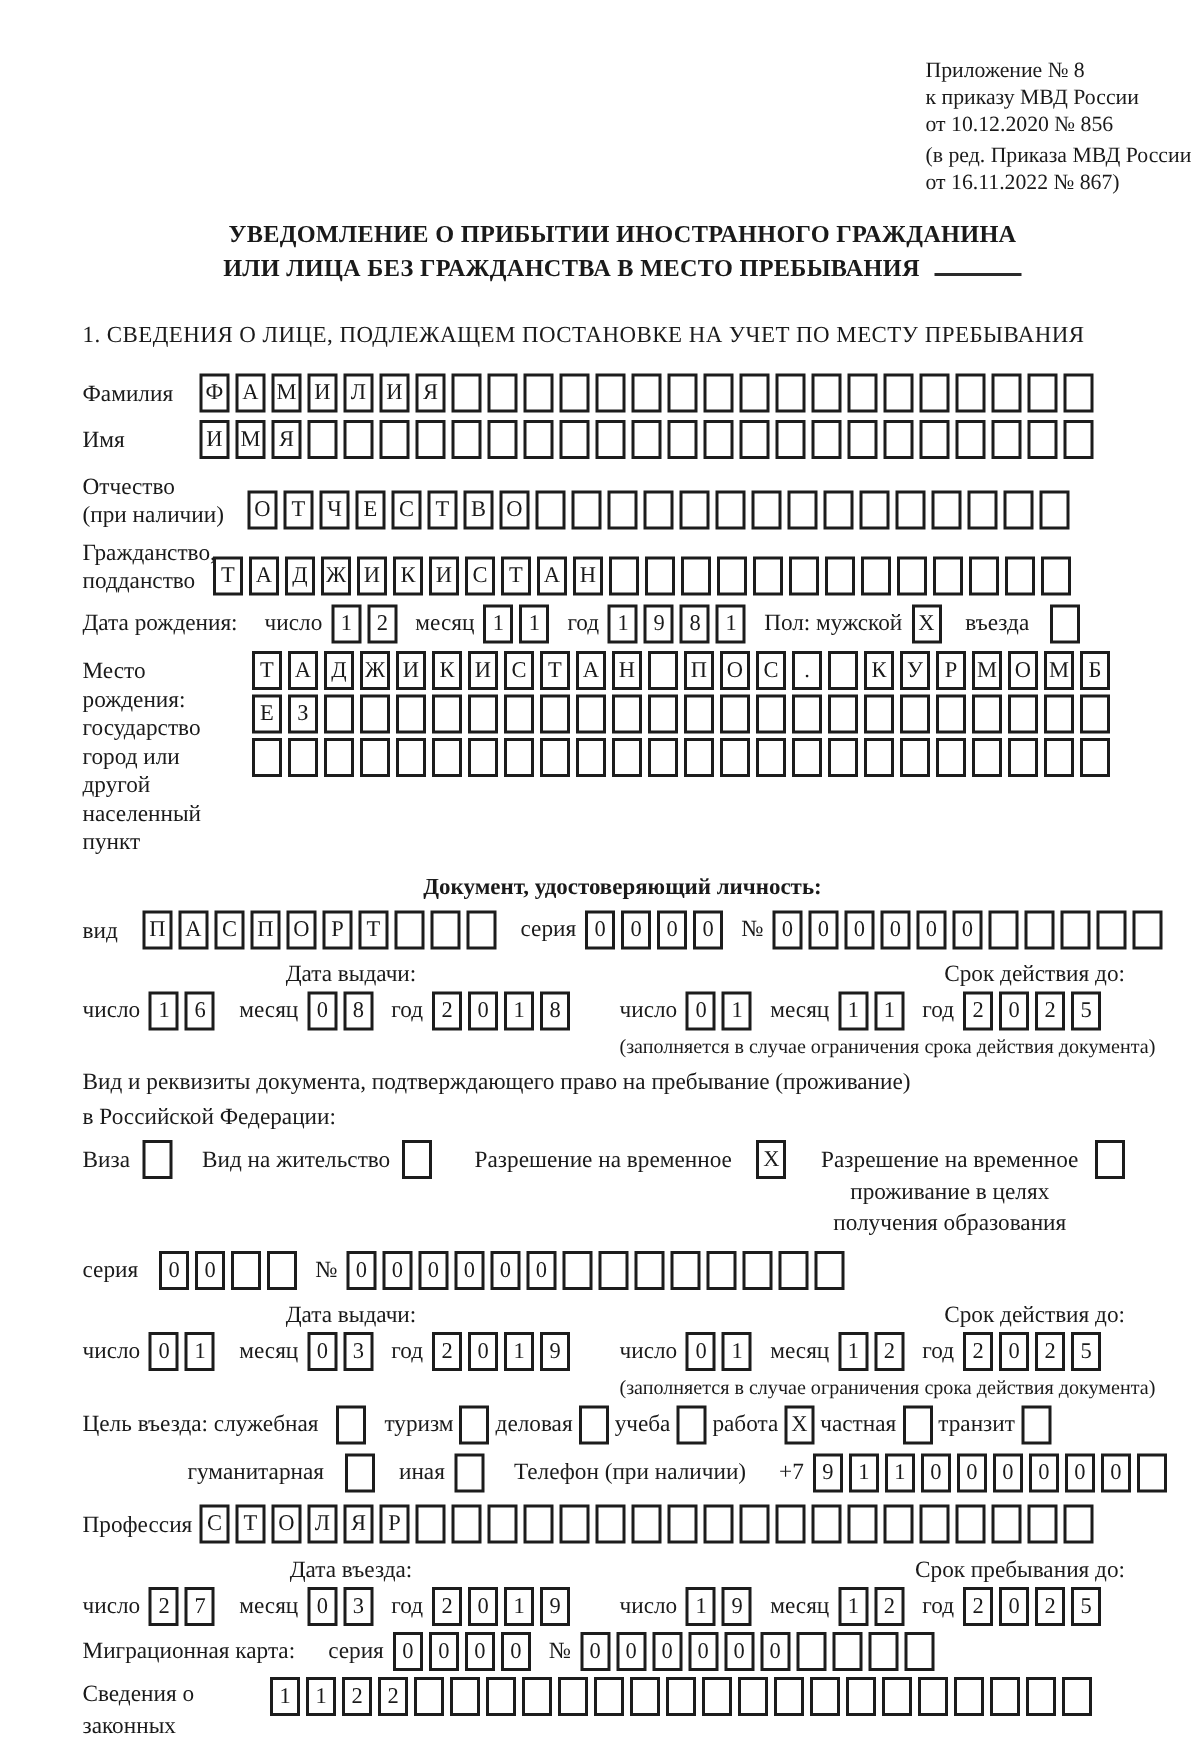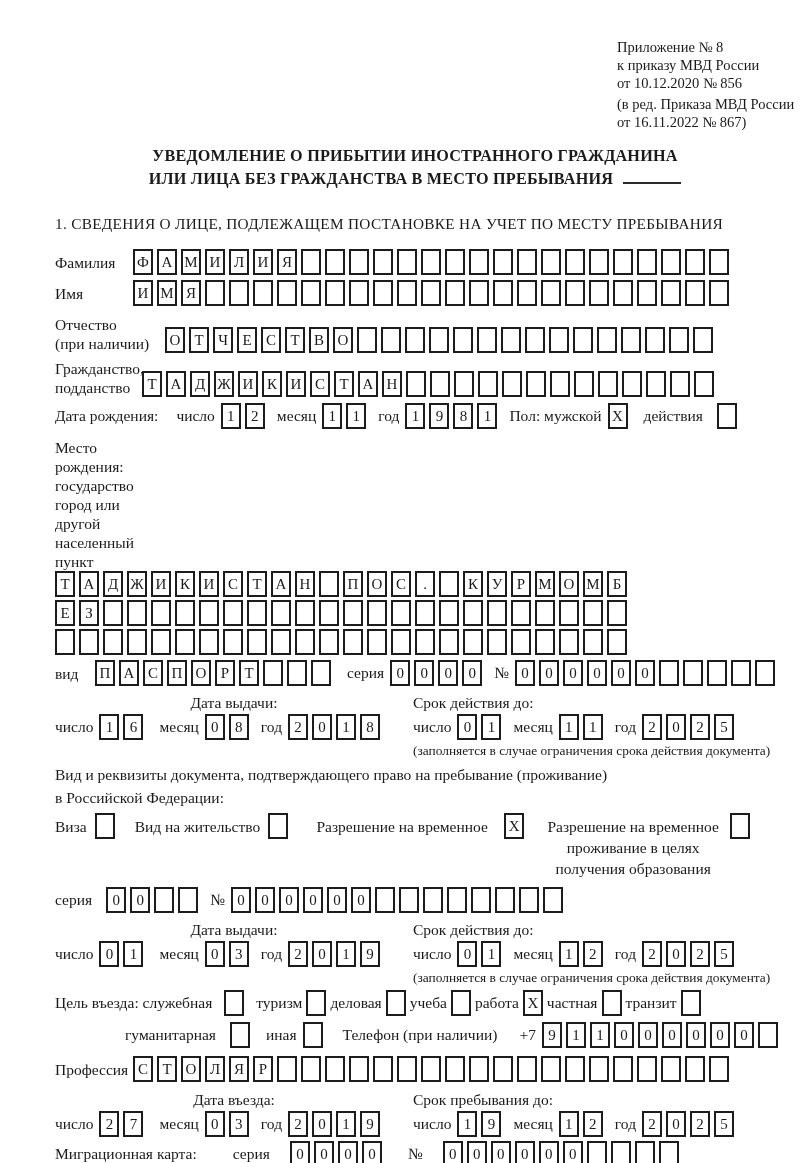--- a/index.html
+++ b/index.html
@@ -46,21 +46,21 @@
   .ml8{margin-left:8px;} .ml12{margin-left:12px;} .ml16{margin-left:16px;}
 
   .doc-heading{text-align:center;font-weight:bold;font-size:15.3px;margin:2px 0 6px 0;}
 
   
   .dates-row{display:flex;margin-bottom:4px;}
   .dates-col{flex:none;}
   .dc-left{width:358px;}
   .dc-right{width:337px;}
   .date-title{text-align:center;line-height:19px;}
-  .dc-right .date-title{text-align:left;}
+  .dc-right .date-title{text-align:right;}
   .date-line{display:flex;align-items:flex-start;margin-top:2px;}
   .note{font-size:13.4px;line-height:17px;margin-top:2px;white-space:nowrap;}
 
   .para{line-height:23px;margin:4px 0 4px 0;}
 
   
   .chk-row{display:flex;align-items:flex-start;margin:4px 0 8px 0;}
   .chk-item{display:flex;align-items:flex-start;flex:none;}
   .chk-item .txt{line-height:21px;padding-top:3px;}
   .chk-item .ctr{text-align:center;}
@@ -244,27 +244,27 @@
       <span class="cellrow">
           <span class="cell">1</span>
           <span class="cell">9</span>
           <span class="cell">8</span>
           <span class="cell">1</span>
         </span>
       <span class="inline-lbl ml8">Пол: мужской</span>
       <span class="cellrow">
           <span class="cell">X</span>
         </span>
-      <span class="inline-lbl ml12">действия</span>
+      <span class="inline-lbl ml12">въезда</span>
       <span class="cellrow ml8">
           <span class="cell"></span>
         </span>
     </div>
 
-    <div class="frow" style="margin-bottom:2px;flex-direction:column;">
+    <div class="frow" style="margin-bottom:12px;">
       <div class="flabel lw113">
         <div>Место рождения:</div>
         <div>государство</div>
         <div>город или другой</div>
         <div>населенный пункт</div>
       </div>
       <div class="stackcol stackrows">
         <span class="cellrow">
             <span class="cell">Т</span>
             <span class="cell">А</span>
@@ -339,20 +339,21 @@
             <span class="cell"></span>
             <span class="cell"></span>
             <span class="cell"></span>
             <span class="cell"></span>
             <span class="cell"></span>
             <span class="cell"></span>
           </span>
       </div>
     </div>
 
+    <div class="doc-heading">Документ, удостоверяющий личность:</div>
 
     <div class="frow" style="margin-bottom:7px;">
       <div class="flabel lw40">вид</div>
       <span class="cellrow">
           <span class="cell">П</span>
           <span class="cell">А</span>
           <span class="cell">С</span>
           <span class="cell">П</span>
           <span class="cell">О</span>
           <span class="cell">Р</span>
@@ -672,21 +673,21 @@
           <span class="cellrow">
               <span class="cell">2</span>
               <span class="cell">0</span>
               <span class="cell">2</span>
               <span class="cell">5</span>
             </span>
         </div>
       </div>
     </div>
 
-    <div class="frow" style="margin-top:4px;margin-bottom:4px;gap:14px;">
+    <div class="frow" style="margin-top:4px;margin-bottom:4px;">
       <span class="inline-lbl">Миграционная карта:</span>
       <span class="inline-lbl ml16">серия</span>
       <span class="cellrow">
           <span class="cell">0</span>
           <span class="cell">0</span>
           <span class="cell">0</span>
           <span class="cell">0</span>
         </span>
       <span class="inline-lbl ml8">№</span>
       <span class="cellrow">

